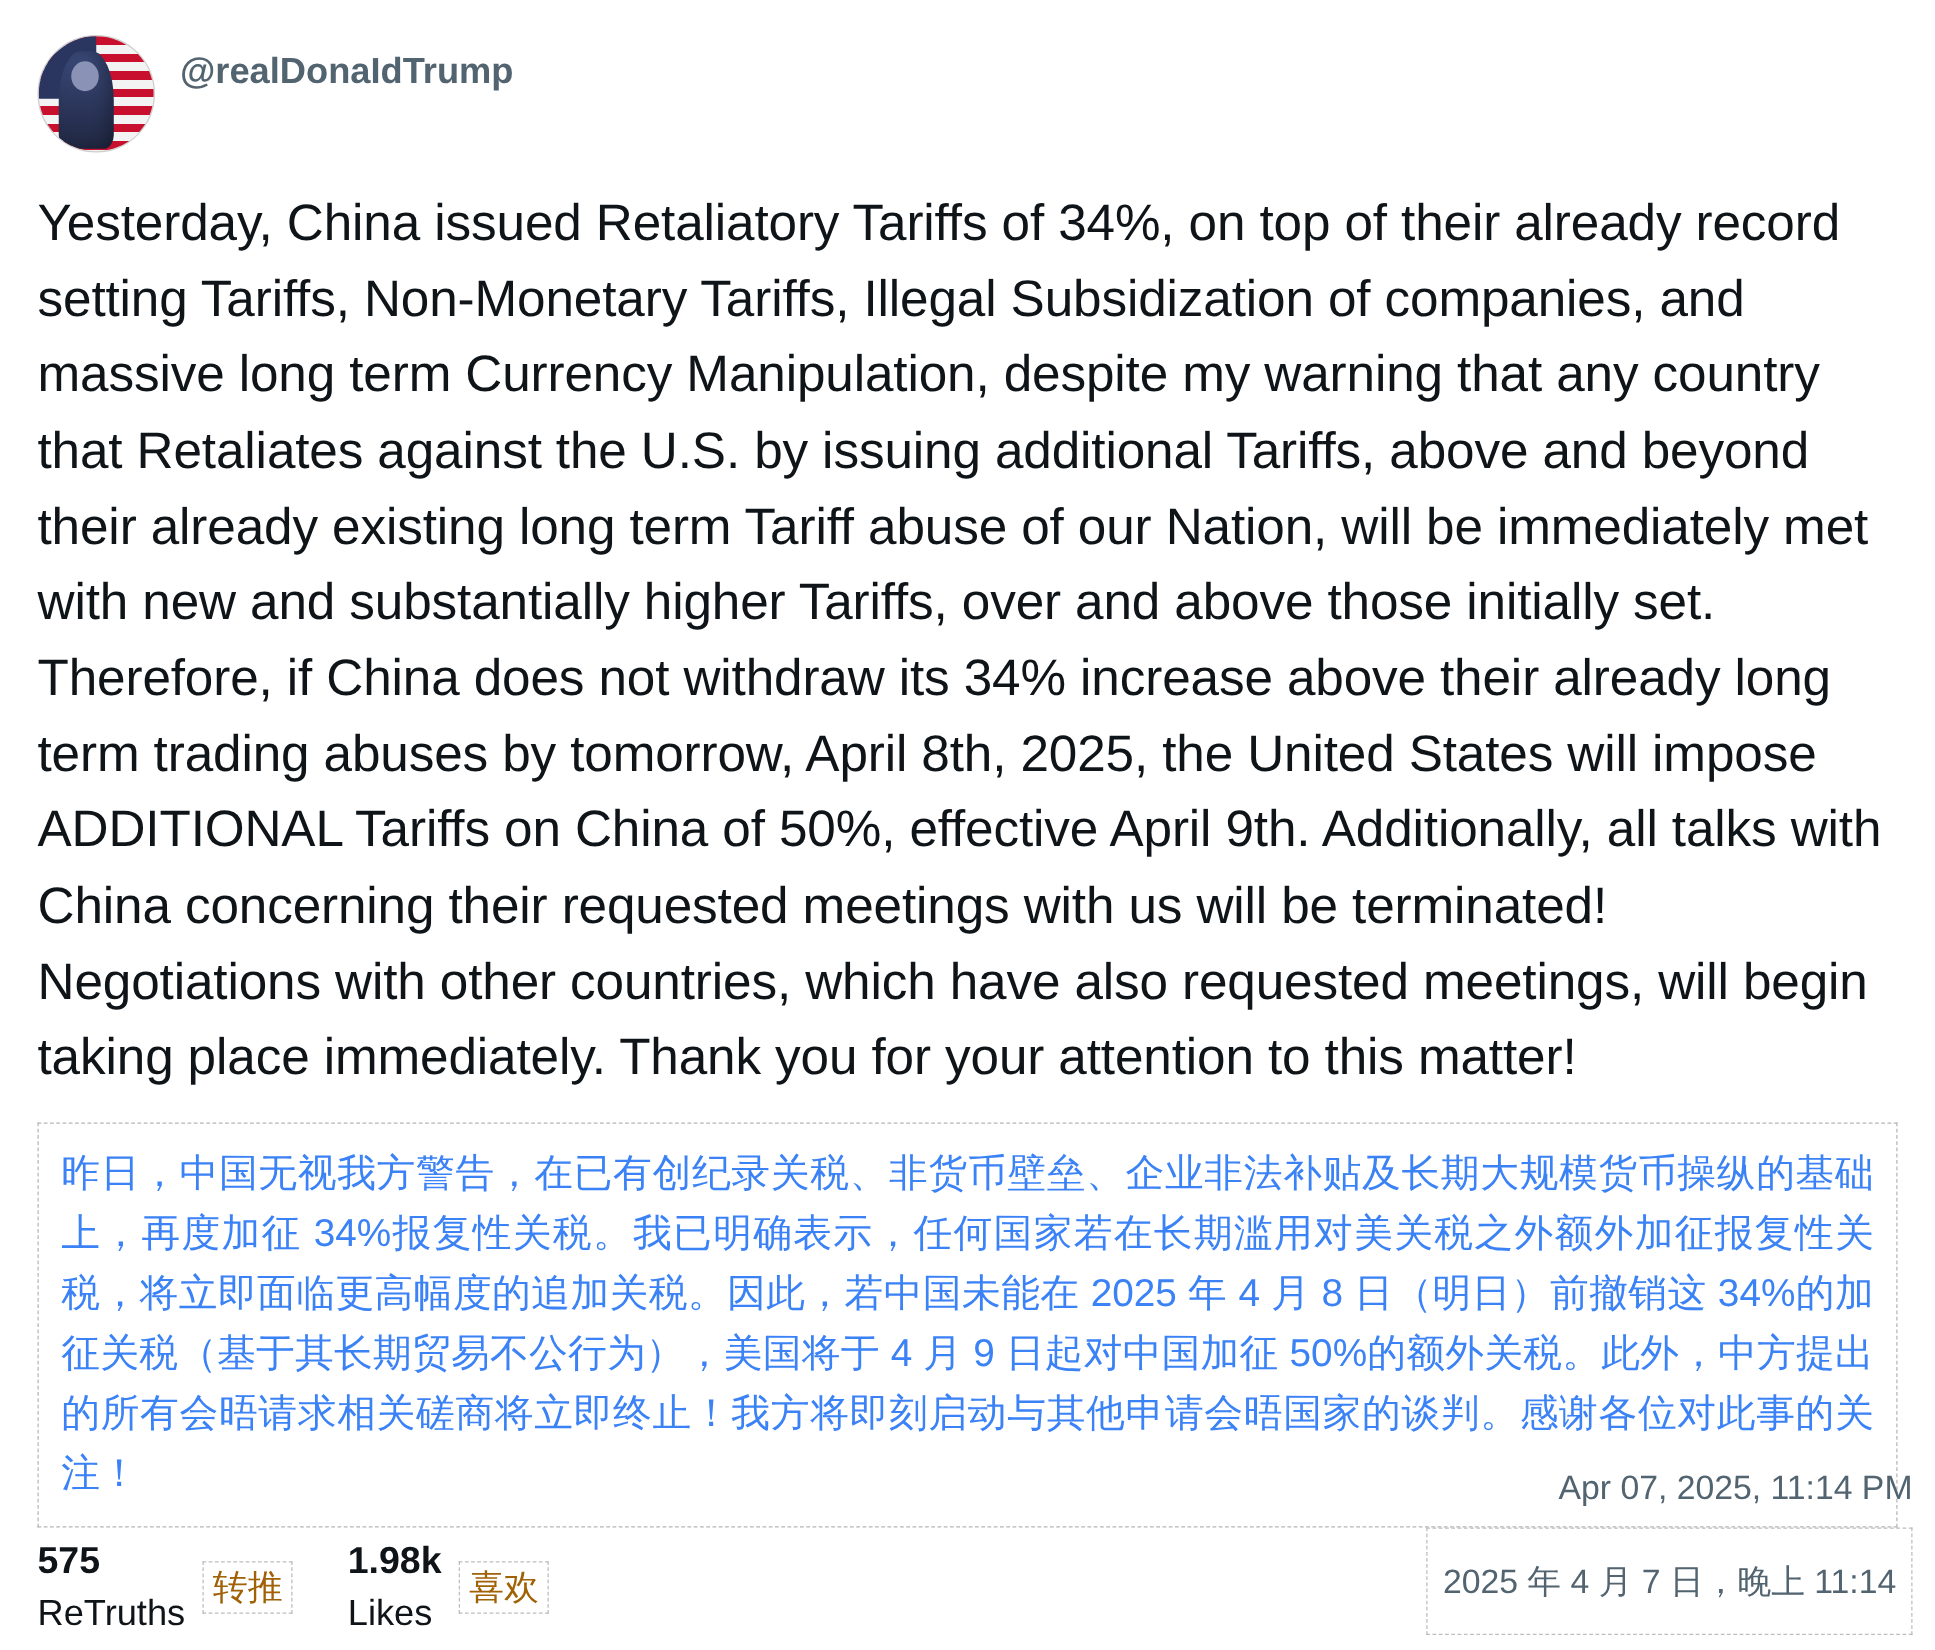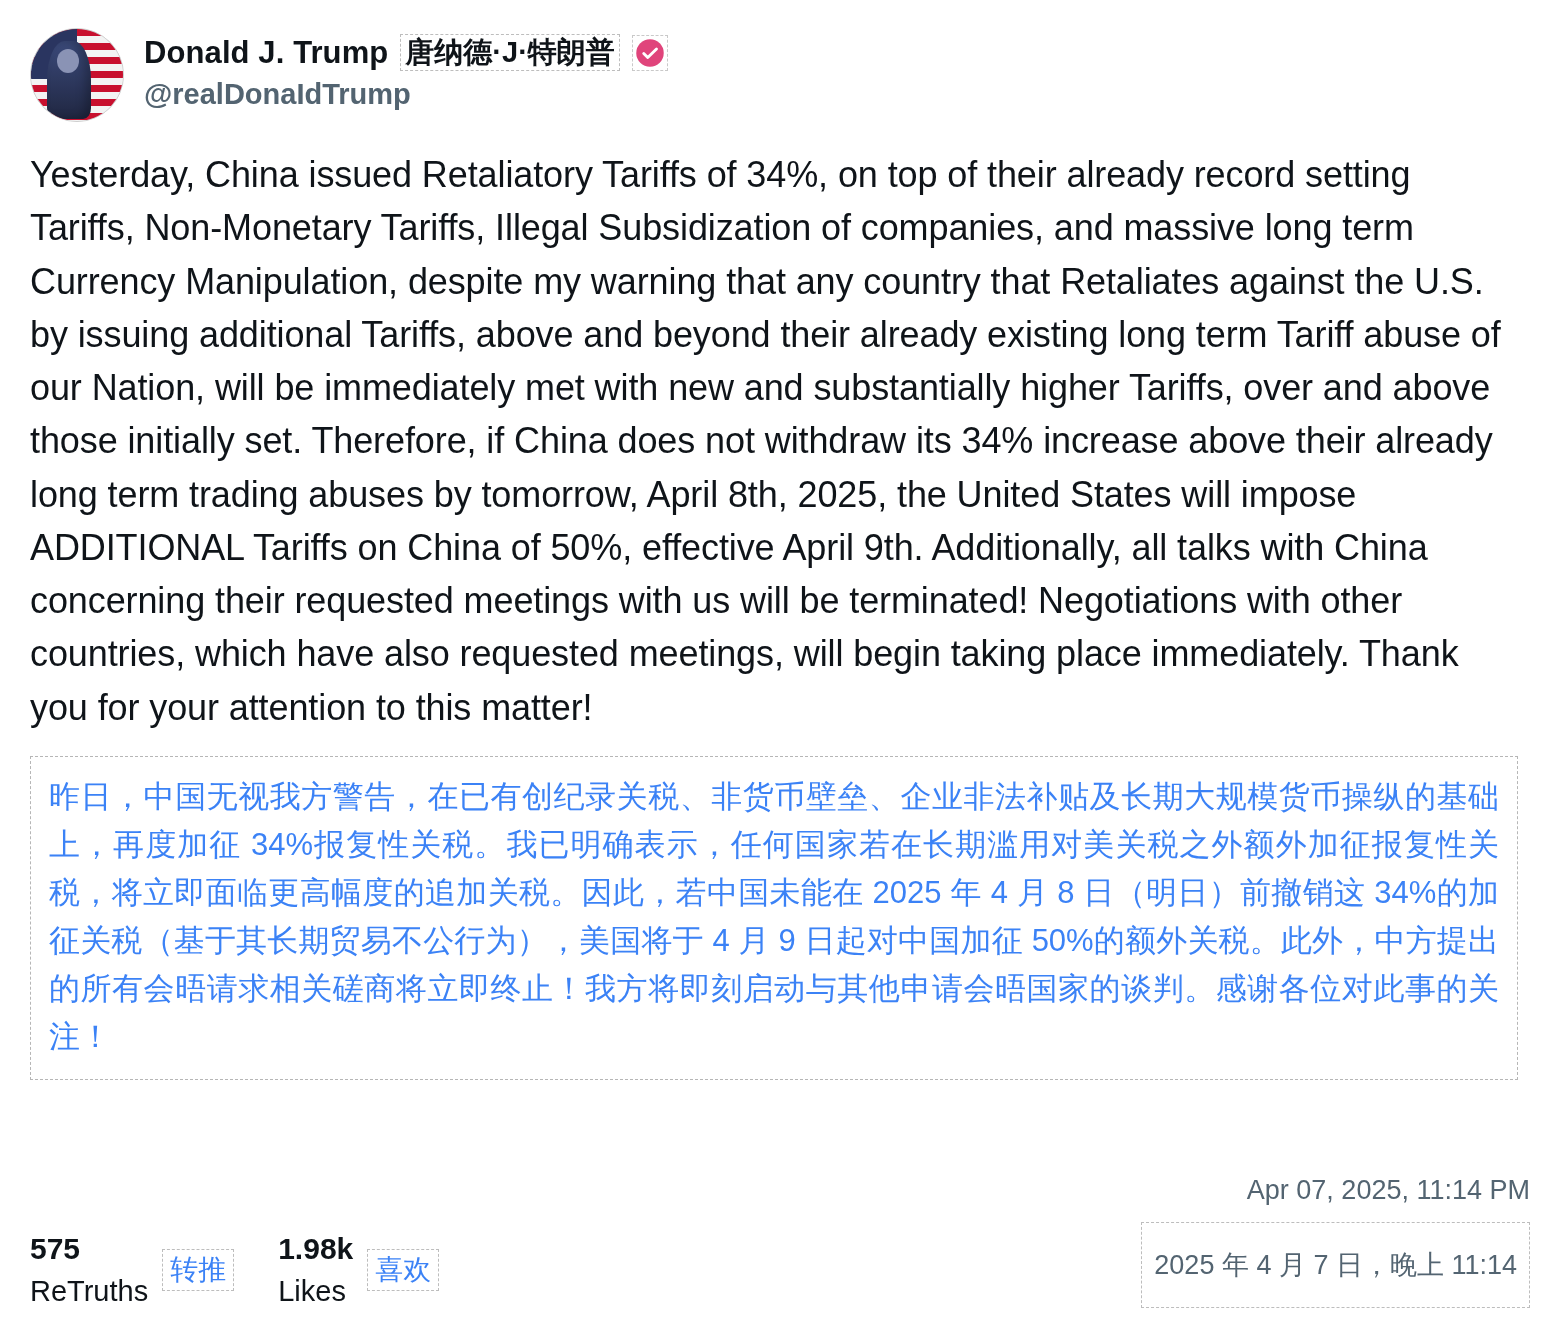--- a/index.html
+++ b/index.html
@@ -112,21 +112,21 @@
     margin-top: 6px;
     font-size: 29px;
     color: #536471;
     line-height: 1.2;
     font-weight: bold;
   }
 
   
   .body-text {
     margin-top: 26px;
-    font-size: 36px;
+    font-size: 41px;
     line-height: 1.48;
     color: #0f1419;
     letter-spacing: -0.1px;
   }
 
   
   .translation {
     margin-top: 22px;
     border: 1px dashed #b6b6b6;
     padding: 16px 18px 18px 18px;
@@ -177,48 +177,38 @@
     font-size: 30px;
   }
   .metric .label {
     font-size: 29px;
   }
   .chip {
     border: 1px dashed #bdbdbd;
     padding: 3px 7px;
     font-size: 28px;
     line-height: 1.2;
-    color: #3b82f6;
+    color: #a16207;
   }
   .spacer-16 { width: 16px; }
 </style>
 </head>
 <body>
 
 <div class="post">
 
   <div class="header">
     <div class="avatar">
       <div class="flag"></div>
       <div class="canton"></div>
       <div class="figure"></div>
       <div class="face"></div>
     </div>
 
     <div class="names">
-      <div class="name-row">
-        <span class="display-name">Donald J. Trump</span>
-        <span class="display-name-zh">唐纳德·J·特朗普</span>
-        <span class="verified">
-          <svg width="30" height="30" viewBox="0 0 24 24" aria-hidden="true">
-            <circle cx="12" cy="12" r="11" fill="#e0447b"></circle>
-            <path d="M7 12.4l3.2 3.2L17.2 8.8" fill="none" stroke="#ffffff" stroke-width="2.3" stroke-linecap="round" stroke-linejoin="round"></path>
-          </svg>
-        </span>
-      </div>
       <div class="handle">@realDonaIdTrump</div>
     </div>
   </div>
 
   <div class="body-text">Yesterday, China issued Retaliatory Tariffs of 34%, on top of their already record setting Tariffs, Non-Monetary Tariffs, Illegal Subsidization of companies, and massive long term Currency Manipulation, despite my warning that any country that Retaliates against the U.S. by issuing additional Tariffs, above and beyond their already existing long term Tariff abuse of our Nation, will be immediately met with new and substantially higher Tariffs, over and above those initially set. Therefore, if China does not withdraw its 34% increase above their already long term trading abuses by tomorrow, April 8th, 2025, the United States will impose ADDITIONAL Tariffs on China of 50%, effective April 9th. Additionally, all talks with China concerning their requested meetings with us will be terminated! Negotiations with other countries, which have also requested meetings, will begin taking place immediately. Thank you for your attention to this matter!</div>
 
   <div class="translation">昨日，中国无视我方警告，在已有创纪录关税、非货币壁垒、企业非法补贴及长期大规模货币操纵的基础上，再度加征 34%报复性关税。我已明确表示，任何国家若在长期滥用对美关税之外额外加征报复性关税，将立即面临更高幅度的追加关税。因此，若中国未能在 2025 年 4 月 8 日（明日）前撤销这 34%的加征关税（基于其长期贸易不公行为），美国将于 4 月 9 日起对中国加征 50%的额外关税。此外，中方提出的所有会晤请求相关磋商将立即终止！我方将即刻启动与其他申请会晤国家的谈判。感谢各位对此事的关注！</div>
 
   <div class="timestamp-wrap">
     <div class="timestamp">Apr 07, 2025, 11:14 PM</div>

